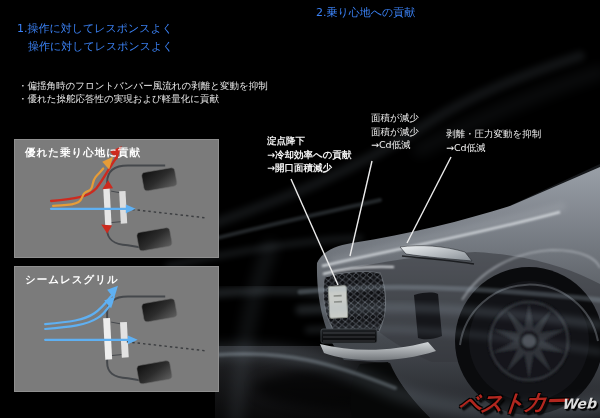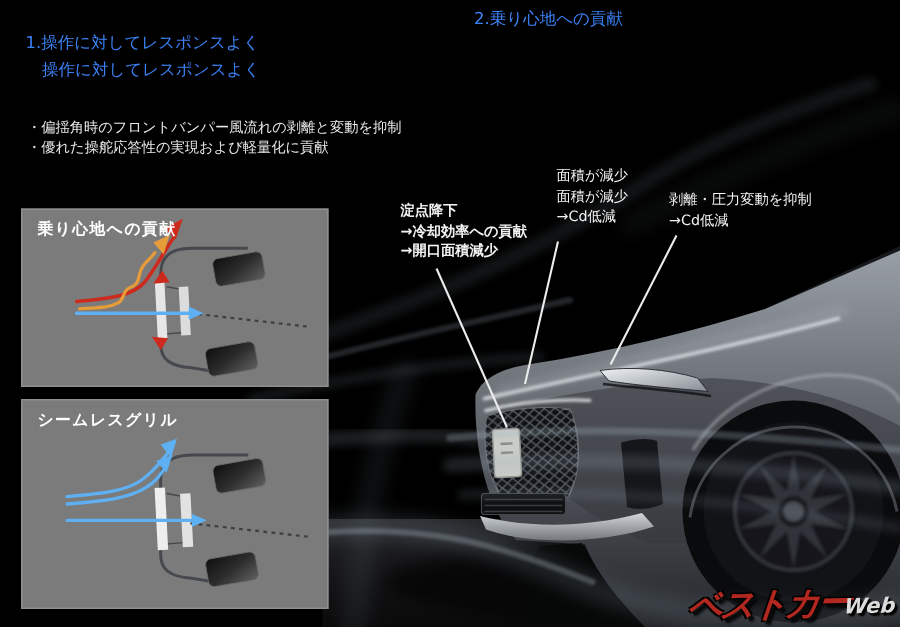--- a/index.html
+++ b/index.html
@@ -12,21 +12,21 @@
   
   .bullets{position:absolute;font-size:9.5px;line-height:13px;color:#e9e9e9;
            white-space:nowrap;z-index:4;}
   
   .ann{position:absolute;font-size:9.5px;line-height:13.5px;color:#f2f2f2;
        white-space:nowrap;z-index:4;}
   
   .panel{position:absolute;width:205px;background:#7b7b7b;border:1px solid #8f8f8f;
          box-sizing:border-box;z-index:3;}
   .panel-1{left:14px;top:139px;height:119px;}
-  .panel-2{left:14px;top:266px;height:140px;}
+  .panel-2{left:14px;top:266px;height:126px;}
   .plabel{position:absolute;left:10px;top:6px;font-size:10.5px;font-weight:bold;
           color:#fff;letter-spacing:1px;z-index:2;white-space:nowrap;}
   .panel svg{position:absolute;left:0;top:0;width:100%;height:100%;}
   
   .scene{position:absolute;inset:0;z-index:1;}
   
   .logo{position:absolute;right:3px;bottom:0px;z-index:6;transform:skewX(-7deg) rotate(-1.5deg);
         white-space:nowrap;}
   .logo-main{font-size:23px;font-weight:bold;font-style:italic;color:#b2271f;
              letter-spacing:-2px;
@@ -179,21 +179,21 @@
     <div>面積が減少</div>
     <div>面積が減少</div>
     <div>→Cd低減</div>
   </div>
   <div class="ann" style="left:446px;top:127px;">
     <div>剥離・圧力変動を抑制</div>
     <div>→Cd低減</div>
   </div>
 
   <div class="panel panel-1">
-    <span class="plabel">乗り心地への貢献</span>
+    <span class="plabel">優れた乗り心地に貢献</span>
     <svg viewBox="0 0 205 119">
       <defs>
         <linearGradient id="tg" x1="0" y1="0" x2="1" y2="1">
           <stop offset="0" stop-color="#0f0f0f"></stop>
             <stop offset="0.5" stop-color="#2c2c2c"></stop>
           <stop offset="1" stop-color="#606060"></stop>
         </linearGradient>
       </defs>
       <g>
         <path d="M152,26 L114,26 C98,26 93,33 93,43 L93,49" stroke="#45484c" stroke-width="2" fill="none"></path>

